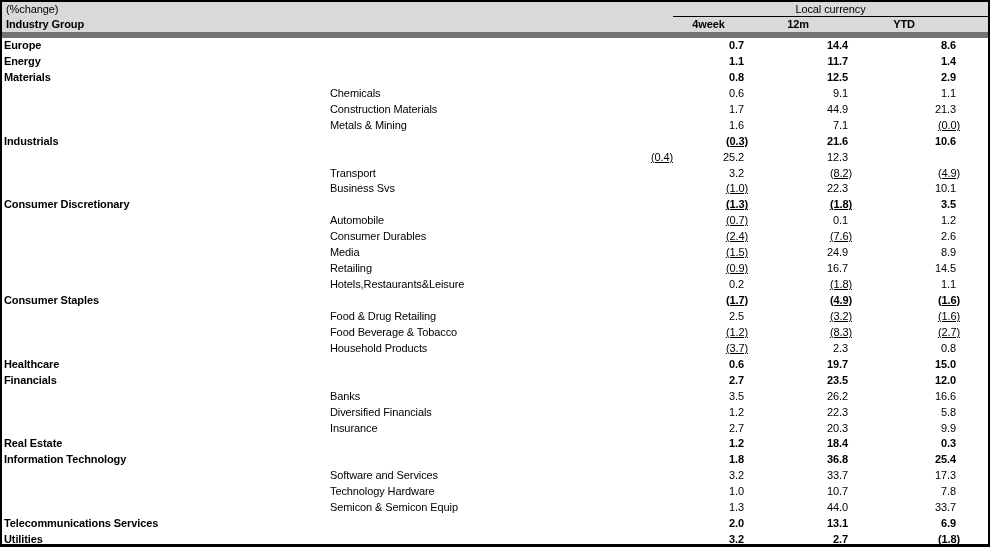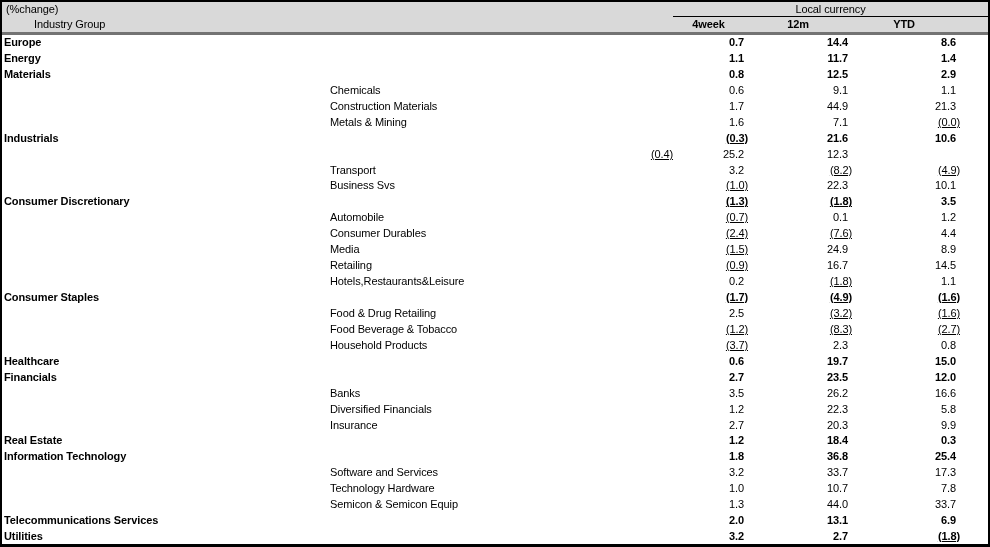--- a/index.html
+++ b/index.html
@@ -16,27 +16,27 @@
     color: #000000;
     letter-spacing: -0.1px;
     overflow: hidden;
   }
   .grid-row {
     display: grid;
     grid-template-columns: 671px 75px 104px 108px 1fr;
   }
   .header-block {
     background: #d9d9d9;
-    border-bottom: 3px solid #737373;
+    border-bottom: 6px solid #737373;
   }
   .hrow1 { height: 15px; line-height: 15px; }
   .hrow2 { height: 15px; line-height: 15px; }
   .cell { overflow: hidden; white-space: nowrap; }
   .label-cell { padding-left: 4px; }
-  .bold { font-weight: normal; margin-left: 28px; }
+  .bold { font-weight: bold; }
   .currency-span {
     grid-column: 2 / 6;
     text-align: center;
     font-weight: normal;
     border-bottom: 1.5px solid #000000;
   }
   .num {
     text-align: right;
     padding-right: 4px;
   }
@@ -166,21 +166,21 @@
     <div class="cell num neg">(0.7)</div>
     <div class="cell num">0.1</div>
     <div class="cell num">1.2</div>
     <div class="cell"></div>
   </div>
 
   <div class="grid-row row sub">
     <div class="cell label-cell">Consumer Durables</div>
     <div class="cell num neg">(2.4)</div>
     <div class="cell num neg">(7.6)</div>
-    <div class="cell num">4.4</div>
+    <div class="cell num">2.6</div>
     <div class="cell"></div>
   </div>
 
   <div class="grid-row row sub">
     <div class="cell label-cell">Media</div>
     <div class="cell num neg">(1.5)</div>
     <div class="cell num">24.9</div>
     <div class="cell num">8.9</div>
     <div class="cell"></div>
   </div>

